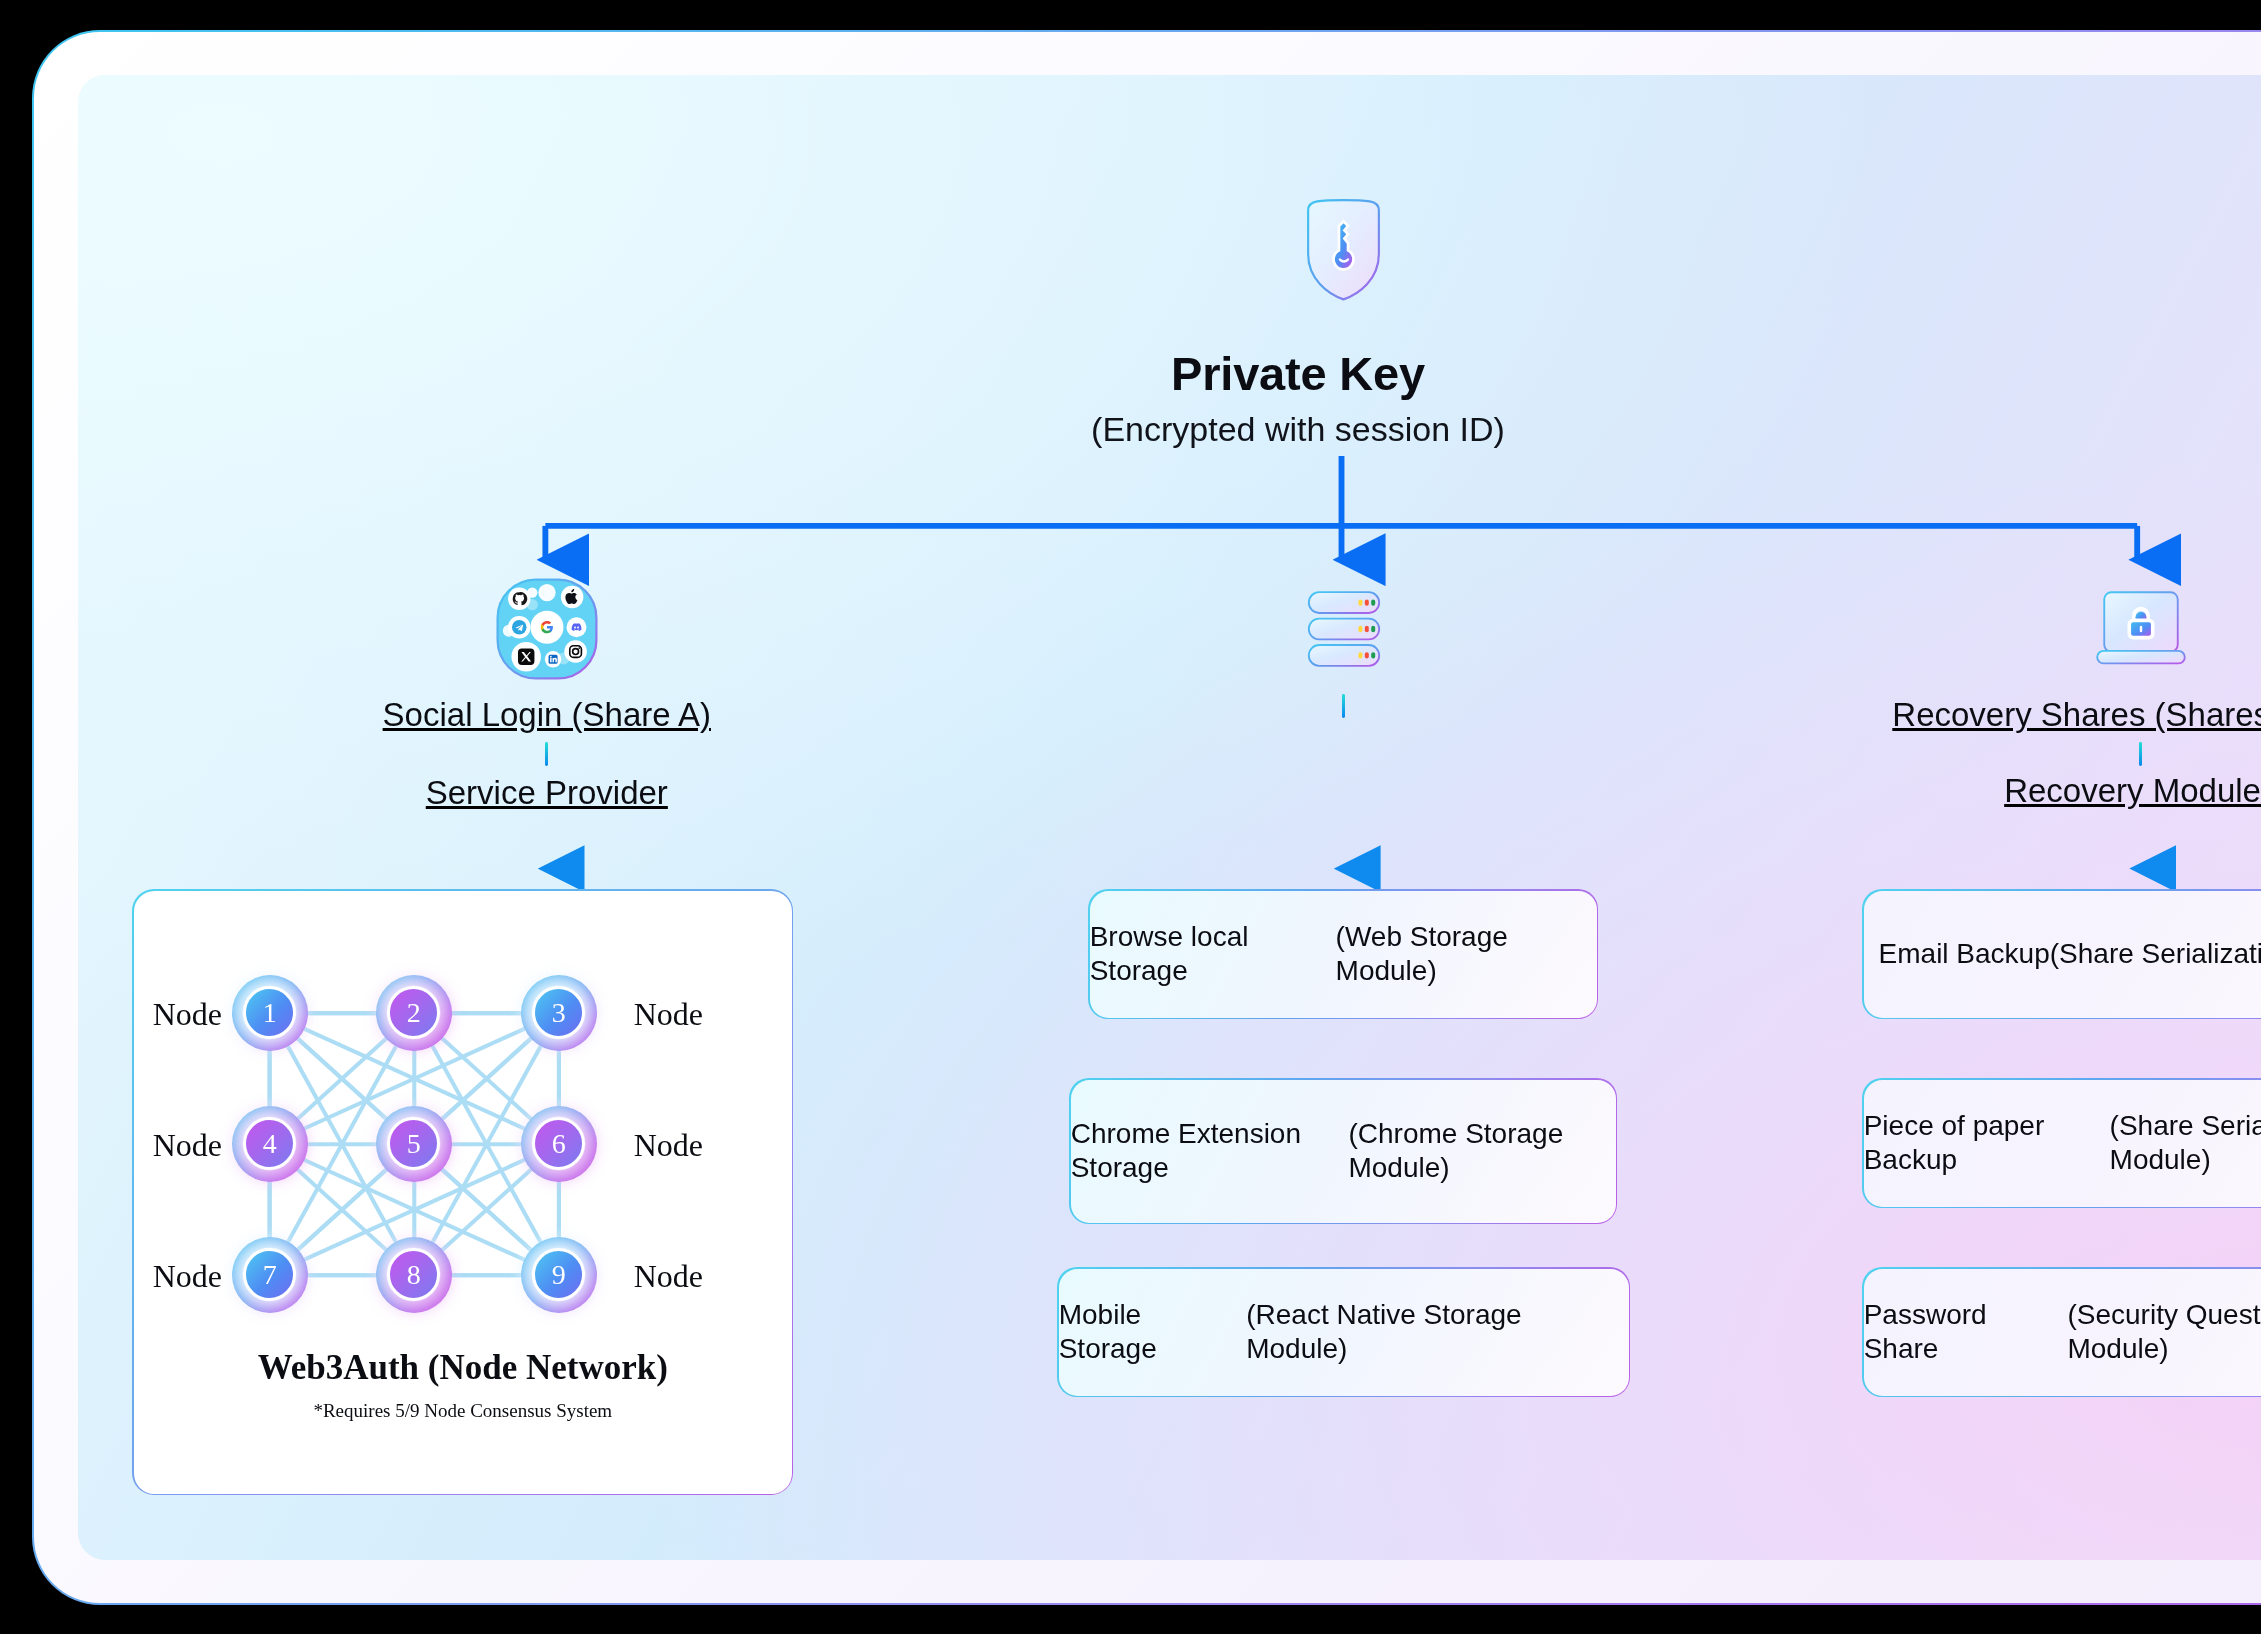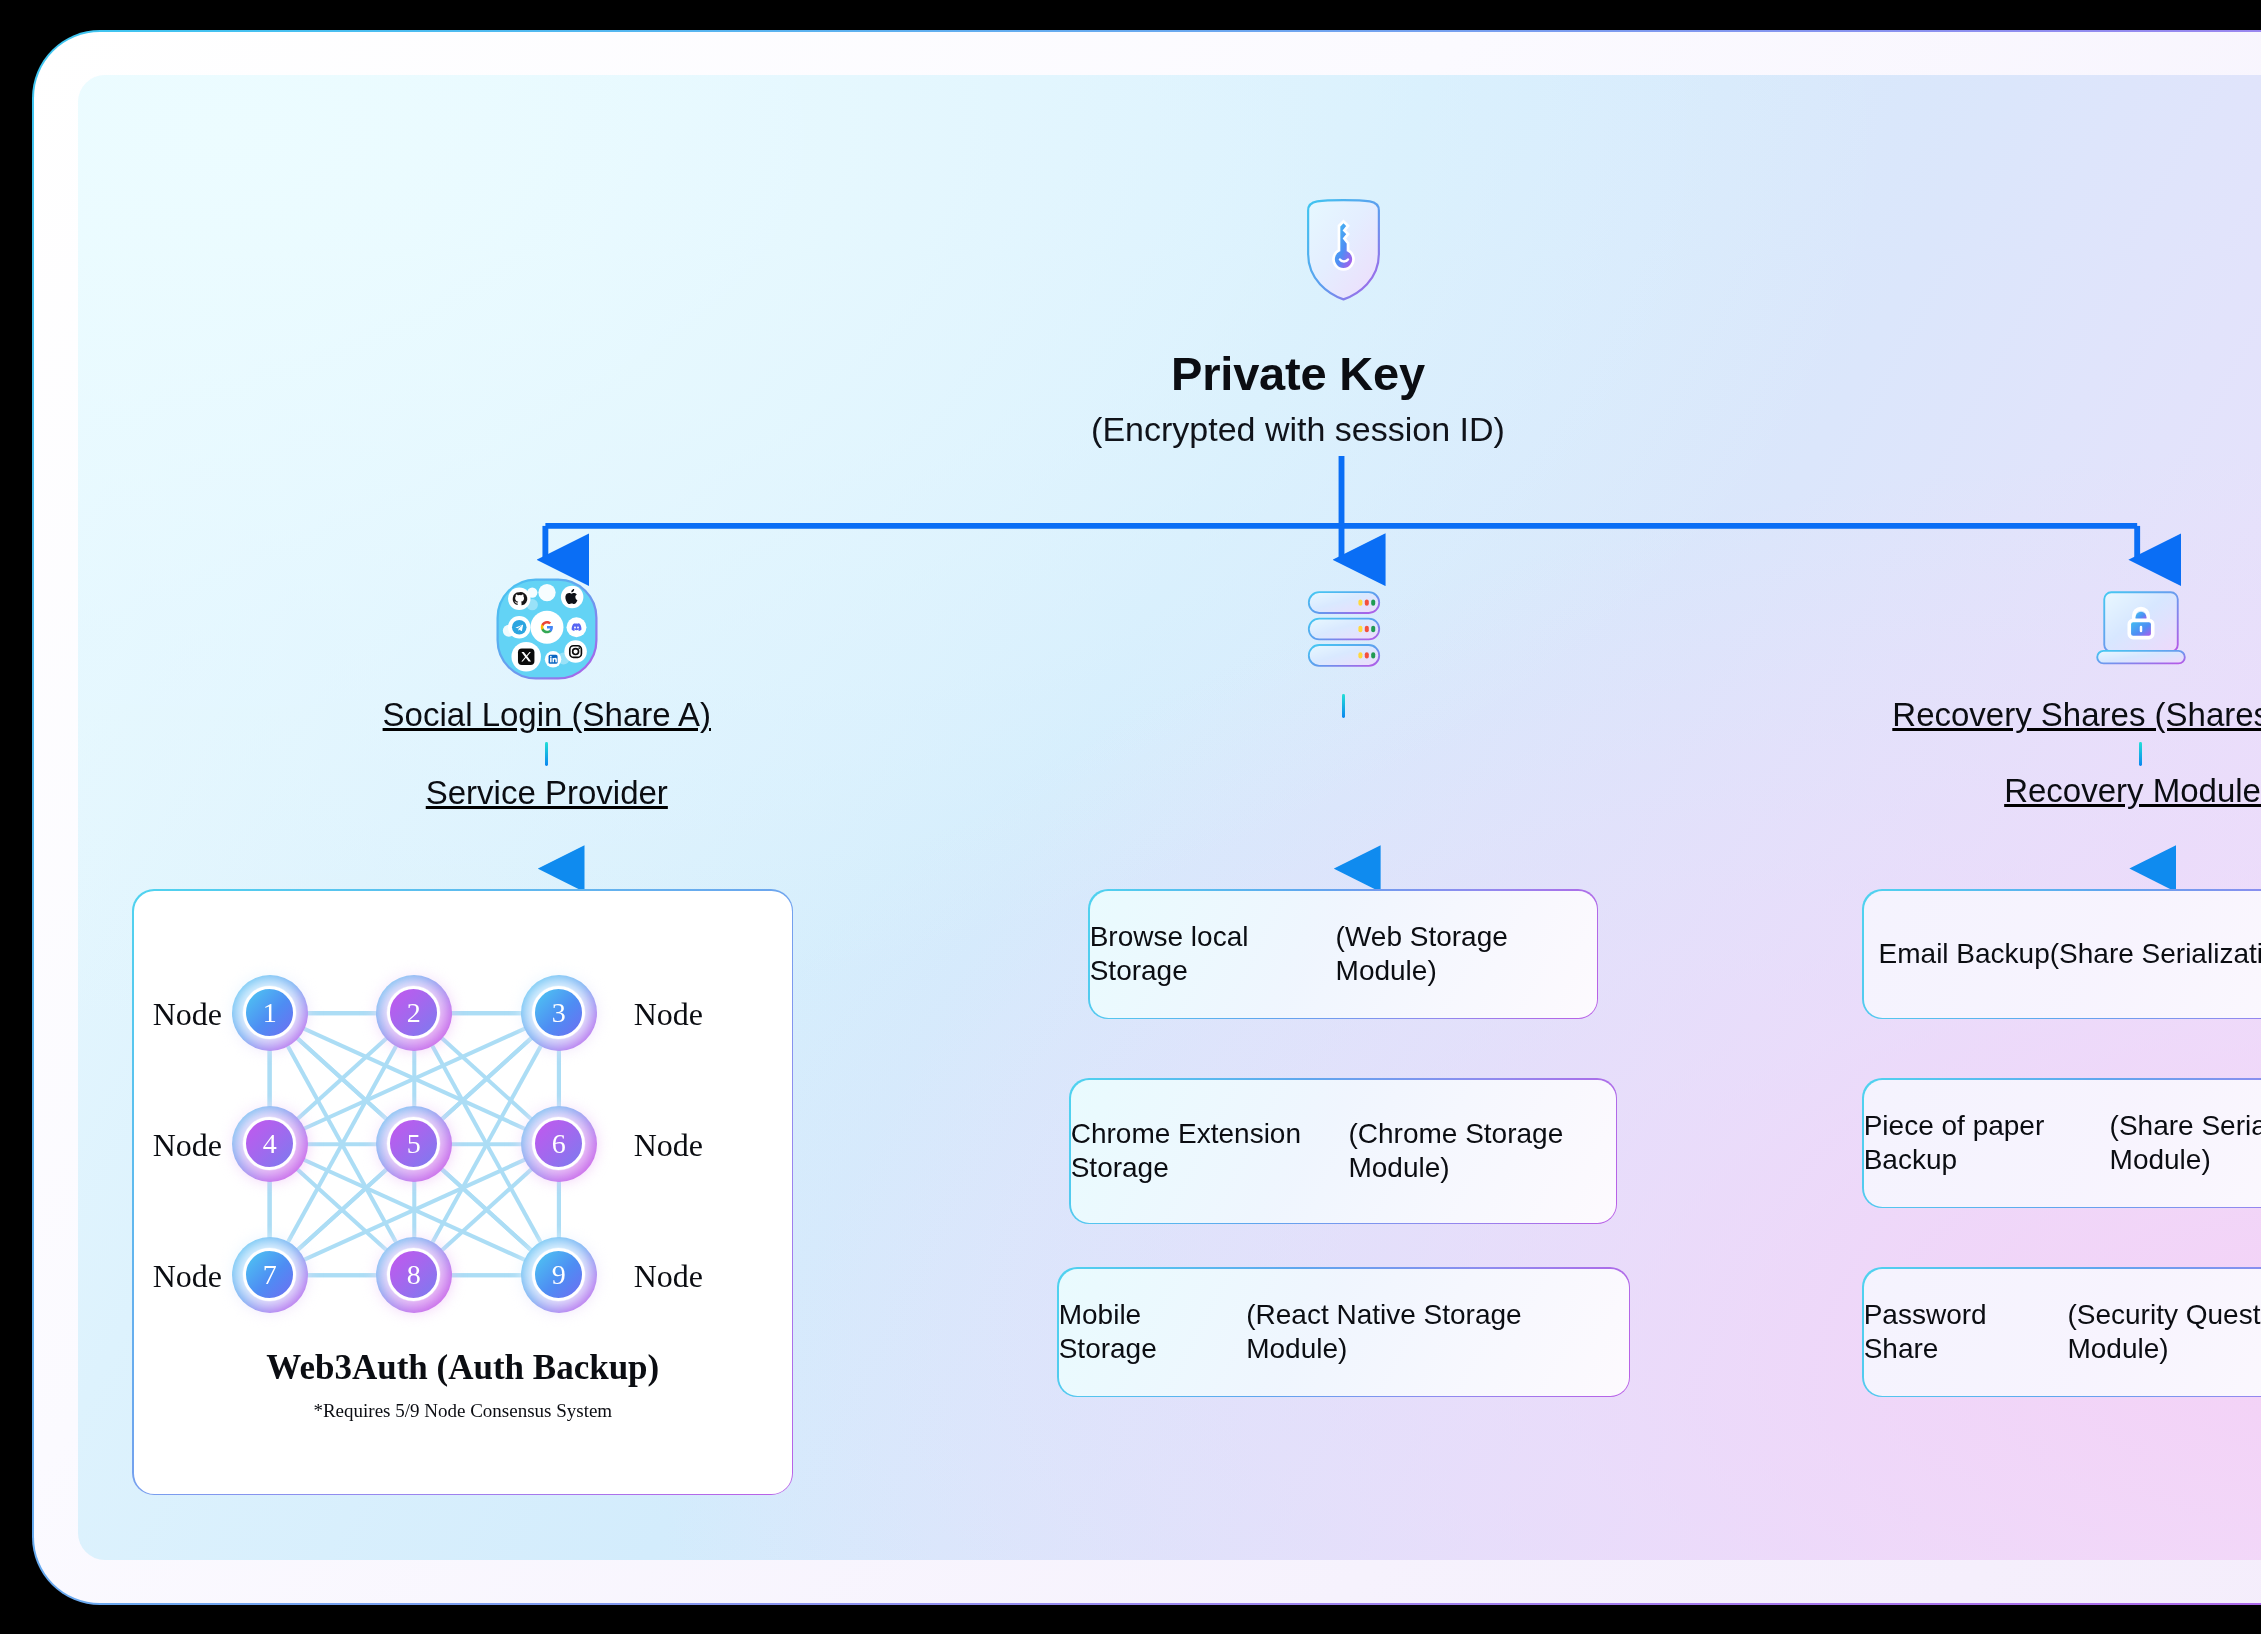--- a/index.html
+++ b/index.html
@@ -392,21 +392,21 @@
             </div>
         <div class="nd purple" style="left:242px;top:346px;">
               <div class="glow"></div>
               <div class="core">8</div>
             </div>
         <div class="nd blue" style="left:387px;top:346px;">
               <div class="glow"></div>
               <div class="core">9</div>
             </div>
 
-        <div id="w3a-title">Web3Auth (Auth Backup)</div>
+        <div id="w3a-title">Web3Auth (Node Network)</div>
         <div id="w3a-note">*Requires 5/9 Node Consensus System</div>
       </div>
     </div>
 
   </div>
  </div>
 </div>
 
 
 </body></html>

